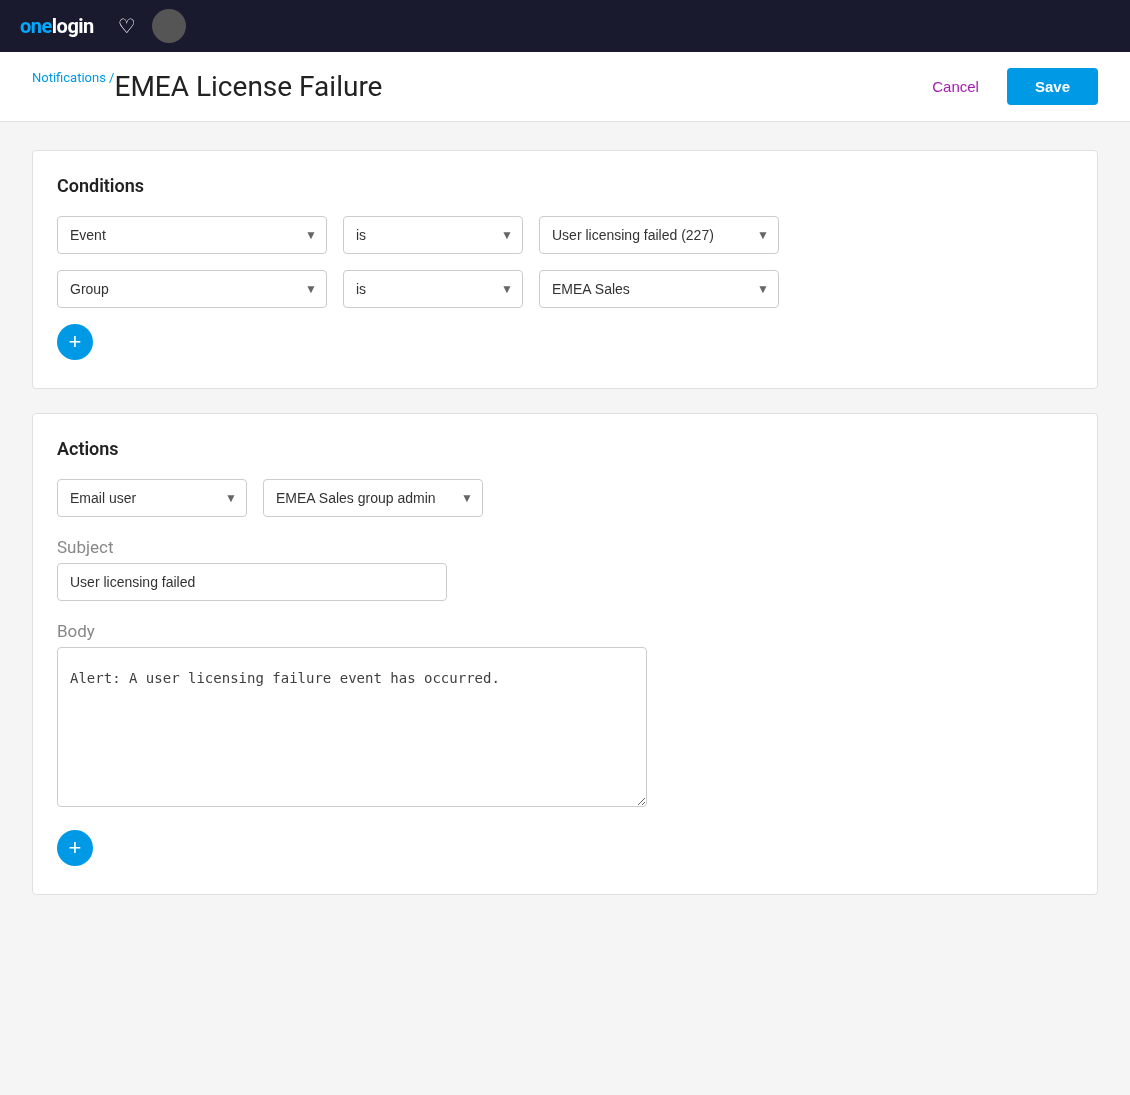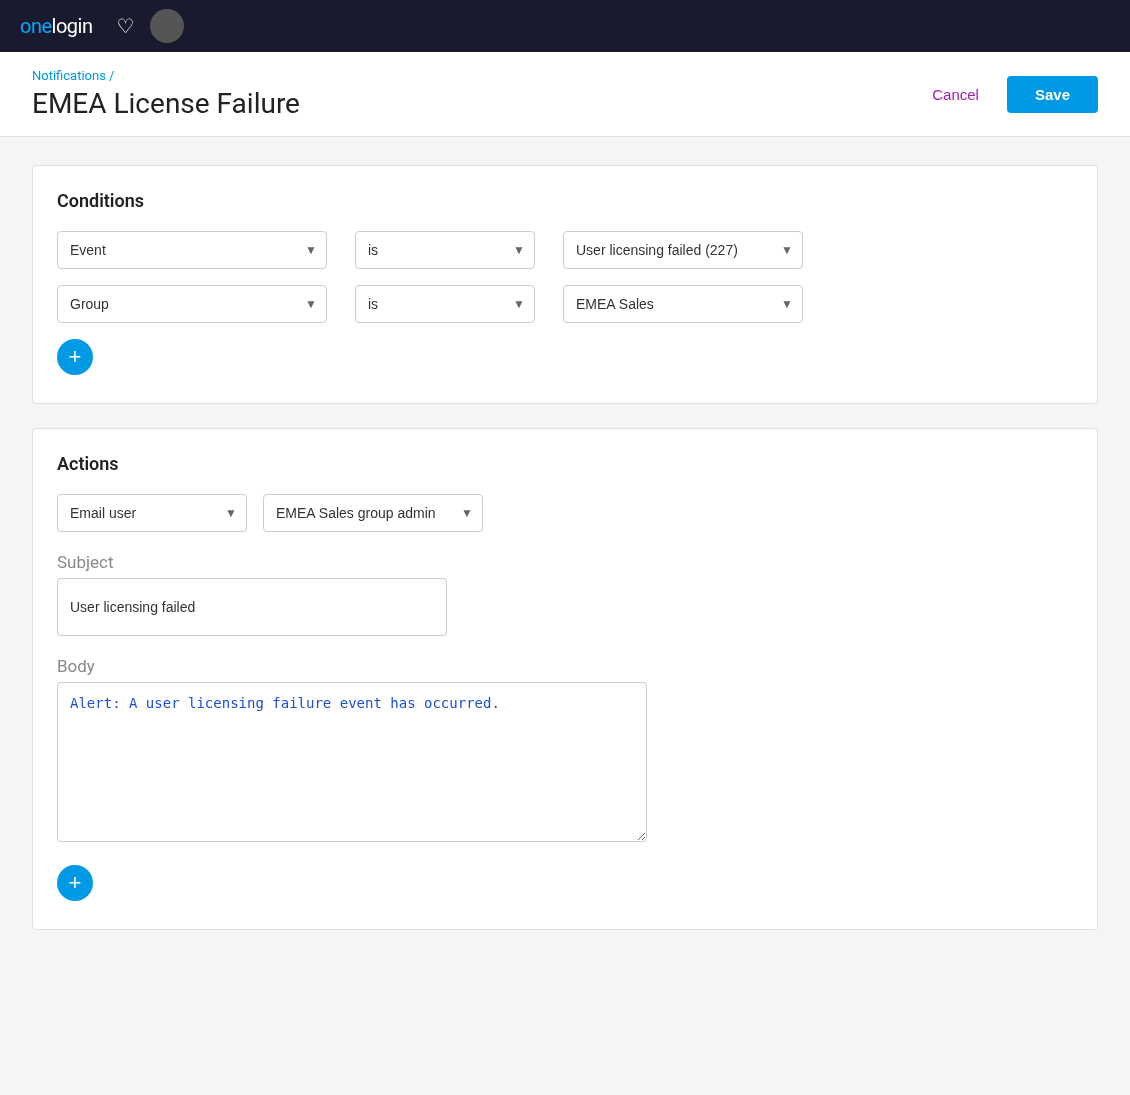--- a/index.html
+++ b/index.html
@@ -10,21 +10,21 @@
       background: #1a1a2e;
       display: flex;
       align-items: center;
       height: 52px;
       padding: 0 20px;
       gap: 0;
     }
     .navbar-brand {
       color: #fff;
       font-size: 20px;
-      font-weight: normal;
+      font-weight: bold;
       margin-right: 24px;
       letter-spacing: -0.5px;
     }
     .navbar-brand span { color: #00aaff; }
     .nav-links {
       display: flex;
       align-items: center;
       flex: 1;
       gap: 0;
     }
@@ -71,21 +71,21 @@
     .page-header {
       background: #fff;
       padding: 16px 32px;
       border-bottom: 1px solid #e0e0e0;
       display: flex;
       align-items: center;
       justify-content: space-between;
     }
     .breadcrumb-title {
       display: flex;
-      flex-direction: column;
+      flex-direction: row;
     }
     .breadcrumb {
       color: #0099e6;
       font-size: 13px;
       margin-bottom: 4px;
     }
     .page-title {
       font-size: 28px;
       font-weight: 400;
       color: #222;
@@ -130,21 +130,21 @@
     .section-title {
       font-size: 18px;
       font-weight: 600;
       color: #222;
       margin-bottom: 20px;
     }
 
     
     .condition-row {
       display: flex;
-      gap: 28px;
+      gap: 16px;
       margin-bottom: 16px;
       align-items: center;
     }
     .select-wrapper {
       position: relative;
       display: inline-flex;
       align-items: center;
     }
     .select-wrapper select {
       appearance: none;
@@ -202,35 +202,35 @@
       margin-bottom: 20px;
     }
     .form-label {
       display: block;
       color: #888;
       font-size: 17px;
       margin-bottom: 6px;
     }
     .form-input {
       width: 390px;
-      padding: 20px 12px;
+      padding: 10px 12px;
       border: 1px solid #ccc;
       border-radius: 4px;
       font-size: 14px;
       color: #333;
       outline: none;
     }
     .form-textarea {
       width: 590px;
       height: 160px;
-      padding: 12px 12px;
+      padding: 22px 12px;
       border: 1px solid #ccc;
       border-radius: 4px;
       font-size: 14px;
-      color: #1d4ed8;
+      color: #404040;
       outline: none;
       resize: vertical;
     }
   </style>
 </head>
 <body>
 
 <nav class="navbar">
   <div class="navbar-brand">
     <span>one</span><span style="color:#fff">login</span>

